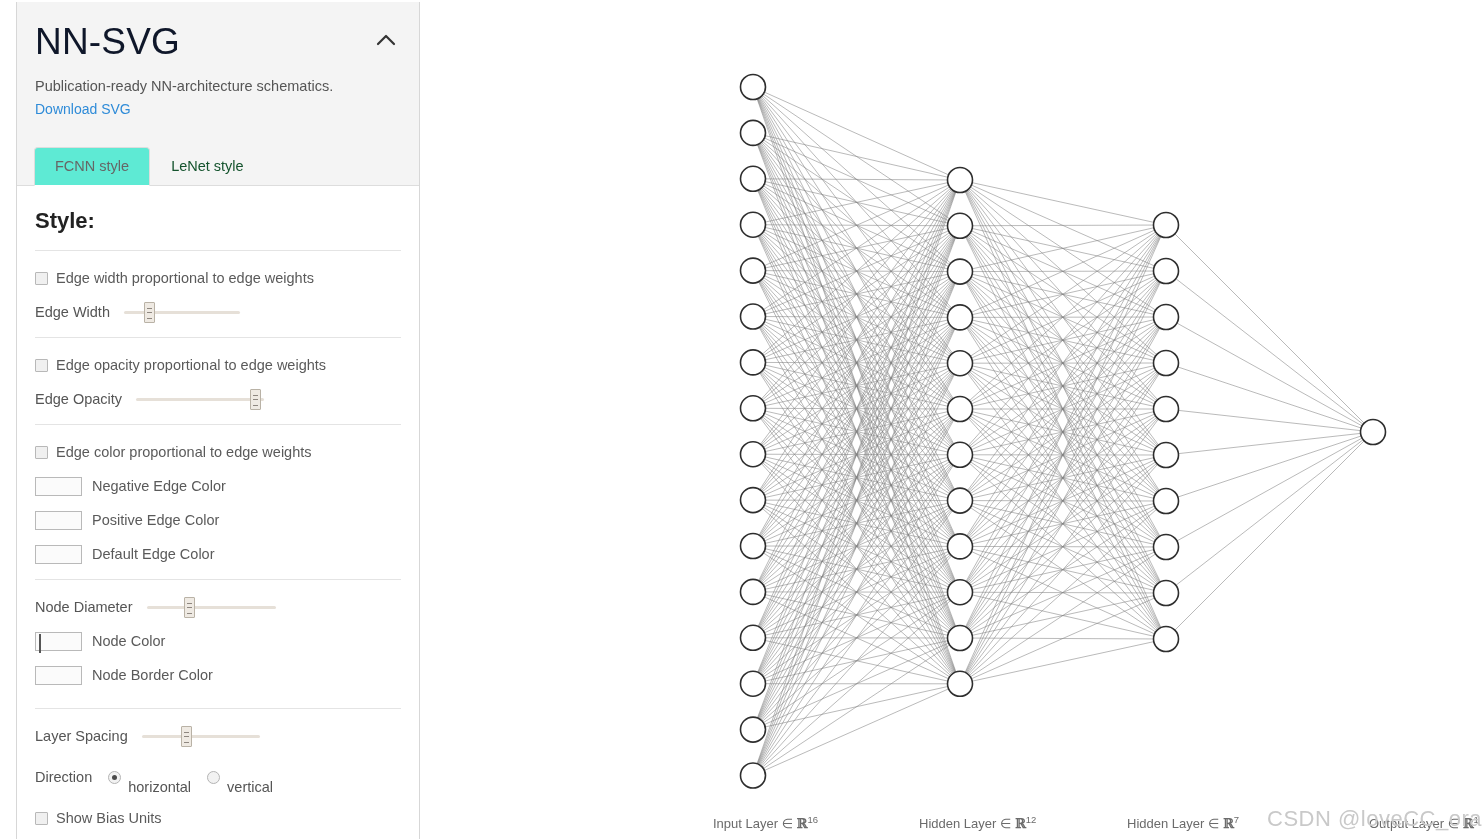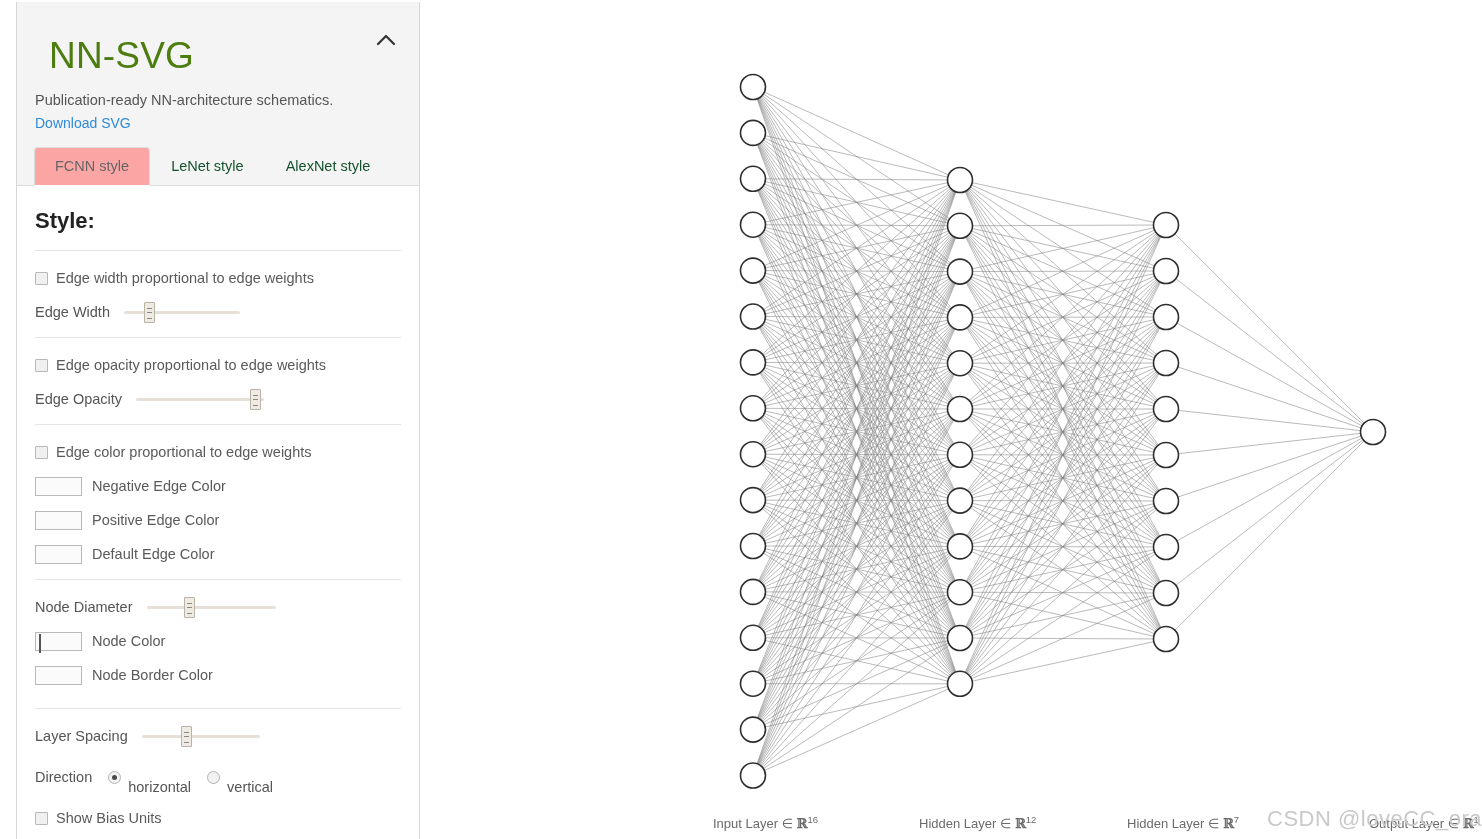--- a/index.html
+++ b/index.html
@@ -33,23 +33,23 @@
     position: relative;
     background: #f4f4f4;
     border-bottom: 1px solid #dddddd;
     padding: 20px 18px 0 18px;
     height: 184px;
     box-sizing: border-box;
   }
   #app-title {
     font-size: 37px;
     font-weight: 400;
-    color: #4d7c0f;
+    color: #0f172a;
     letter-spacing: 0.2px;
-    margin: 14px;
+    margin: 0;
     line-height: 1.1;
   }
   #collapse-btn {
     position: absolute;
     right: 20px;
     top: 26px;
     width: 26px;
     height: 26px;
     cursor: pointer;
   }
@@ -81,21 +81,21 @@
     padding: 11px 20px 12px 20px;
     color: #14532d;
     cursor: pointer;
     border: 1px solid transparent;
     border-radius: 4px 4px 0 0;
     background: transparent;
     line-height: 1;
     white-space: nowrap;
   }
   .tab.active {
-    background: #fca5a5;
+    background: #5eead4;
     color: #666666;
     border: 1px solid #dddddd;
     border-bottom: 1px solid #ffffff;
     cursor: default;
   }
 
   #panel-body {
     padding: 18px 18px 0 18px;
     box-sizing: border-box;
     height: 660px;
@@ -273,21 +273,20 @@
           <polyline points="5,16 13,8 21,16" fill="none" stroke="#333333" stroke-width="2.2" stroke-linecap="round" stroke-linejoin="round"></polyline>
         </svg>
       </div>
 
       <p id="app-subtitle">Publication-ready NN-architecture schematics.</p>
       <a id="download-link">Download SVG</a>
 
       <div id="tabs">
         <div class="tab active">FCNN style</div>
         <div class="tab">LeNet style</div>
-        <div class="tab">AlexNet style</div>
       </div>
     </div>
 
     <div id="panel-body">
 
       <div class="section-title">Style:</div>
       <hr class="divider">
 
       <div class="ctrl-row">
         <span class="chk"></span>

